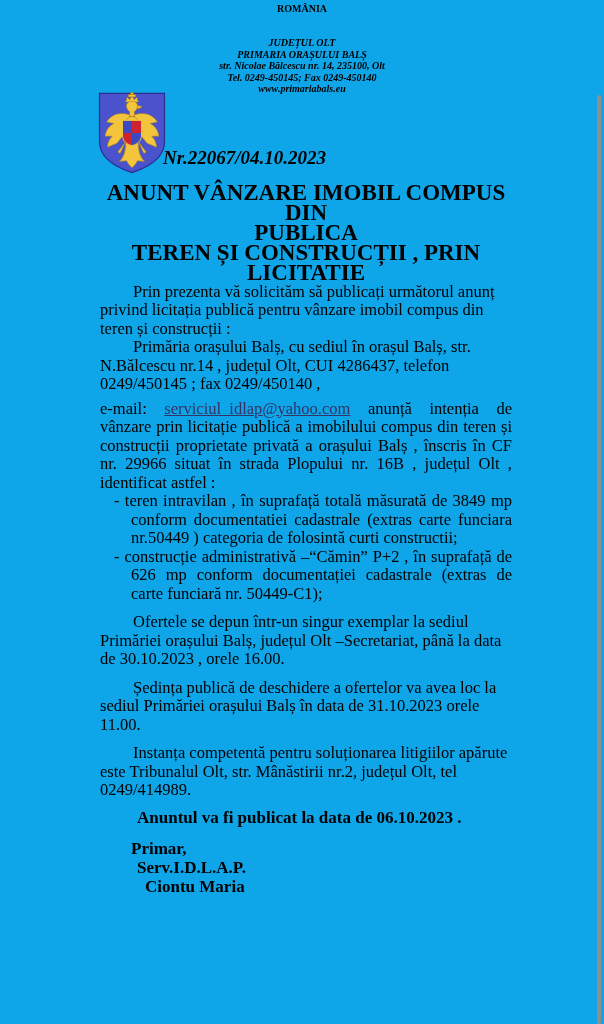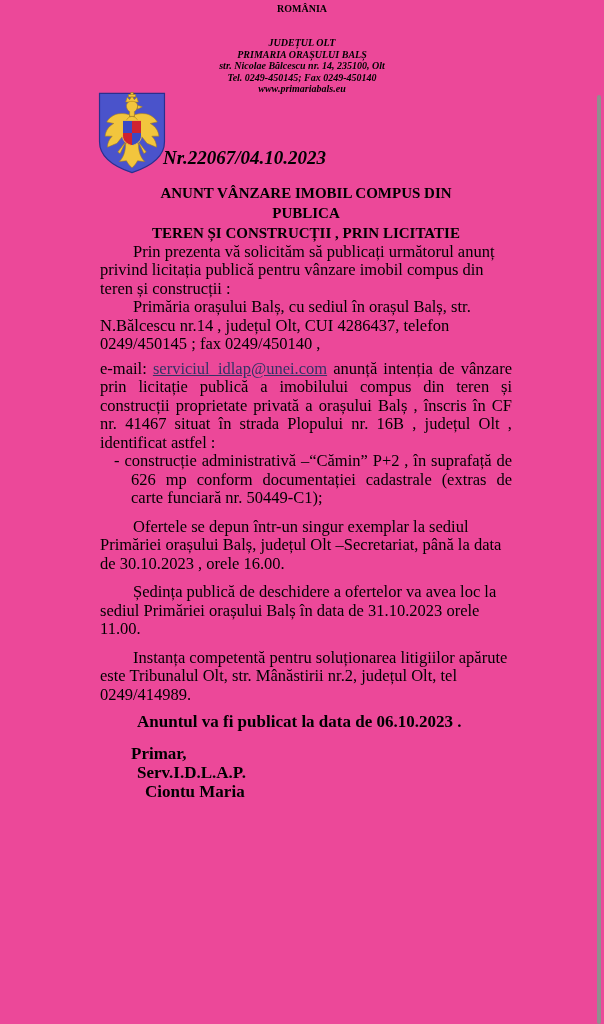--- a/index.html
+++ b/index.html
@@ -1,29 +1,29 @@
 <!DOCTYPE html>
 <html><head>
 <meta charset="utf-8">
 <style>
   html,body{margin:0;padding:0;background:#ffffff;}
   .page{
     position:relative;
     width:604px;height:1024px;
-    background:#ec4899;
+    background:#0ea5e9;
     font-family:"Liberation Serif", serif;
     color:#000;
     overflow:hidden;
   }
   .hdr{text-align:center;}
   .hdr-country{padding-top:3px;font-weight:bold;font-size:10px;line-height:12px;}
   .hdr-block{margin-top:22px;font-weight:bold;font-size:10px;line-height:11.5px;font-style:italic;}
   .coa{position:absolute;left:96px;top:91px;width:72px;height:84px;}
   .doc-number{margin-top:52px;margin-left:163px;font-weight:bold;font-size:19px;line-height:22px;font-style:italic;}
-  .doc-title{margin-top:14px;margin-left:100px;width:412px;text-align:center;font-weight:bold;font-size:15px;line-height:20px;}
+  .doc-title{margin-top:14px;margin-left:100px;width:412px;text-align:center;font-weight:bold;font-size:23px;line-height:20px;}
   .bodycol{margin-left:100px;width:412px;font-size:16.5px;line-height:18.5px;}
   .para{text-indent:33px;}
   .para-email{margin-top:6px;text-align:justify;}
   .email-link{color:#333366;text-decoration:underline;}
   .bullet{padding-left:31px;text-indent:-17px;text-align:justify;}
   .gap{margin-top:10px;}
   .note{margin-top:9px;font-weight:bold;font-size:17px;text-indent:37px;}
   .sig{margin-top:12px;font-weight:bold;font-size:17px;line-height:19px;}
   .sig-1{margin-left:31px;}
   .sig-2{margin-left:37px;}
@@ -82,23 +82,24 @@
     <div>ANUNT VÂNZARE IMOBIL COMPUS DIN</div>
     <div>PUBLICA</div>
     <div>TEREN ȘI CONSTRUCȚII , PRIN LICITATIE</div>
   </div>
 
   <div class="bodycol">
     <div class="para">Prin prezenta vă solicităm să publicați următorul anunț privind licitația publică pentru vânzare imobil compus din teren și construcții :</div>
     <div class="para">Primăria orașului Balș, cu sediul în orașul Balș, str. N.Bălcescu nr.14 , județul Olt, CUI 4286437, telefon 0249/450145 ; fax 0249/450140 ,</div>
 
     <div class="para-email">
-      <span>e-mail: </span><a href="#" class="email-link">serviciul_idlap@unei.com</a><span> anunță  intenția de vânzare  prin licitație publică a imobilului compus din teren și construcții proprietate privată a orașului Balș , înscris în CF nr. 41467 situat în strada Plopului nr. 16B , județul Olt , identificat astfel :</span>
+      <span>e-mail: </span><a href="#" class="email-link">serviciul_idlap@yahoo.com</a><span> anunță  intenția de vânzare  prin licitație publică a imobilului compus din teren și construcții proprietate privată a orașului Balș , înscris în CF nr. 29966 situat în strada Plopului nr. 16B , județul Olt , identificat astfel :</span>
     </div>
 
+    <div class="bullet">- teren intravilan , în suprafață totală măsurată de 3849  mp conform documentatiei cadastrale (extras carte funciara nr.50449  ) categoria de folosintă curti  constructii;</div>
     <div class="bullet">- construcție administrativă –“Cămin” P+2 , în suprafață de 626 mp conform documentației cadastrale (extras de carte funciară nr. 50449-C1);</div>
 
     <div class="para gap">Ofertele se depun într-un singur exemplar la sediul Primăriei orașului Balș, județul Olt –Secretariat, până la data de 30.10.2023 , orele 16.00.</div>
     <div class="para gap">Ședința publică de deschidere a ofertelor va avea loc la sediul Primăriei orașului Balș în data de 31.10.2023 orele 11.00.</div>
     <div class="para gap">Instanța competentă pentru soluționarea litigiilor apărute este Tribunalul Olt, str. Mânăstirii nr.2, județul Olt, tel 0249/414989.</div>
 
     <div class="note">Anuntul va fi publicat  la data de  06.10.2023  .</div>
 
     <div class="sig">
       <div class="sig-1">Primar,</div>

